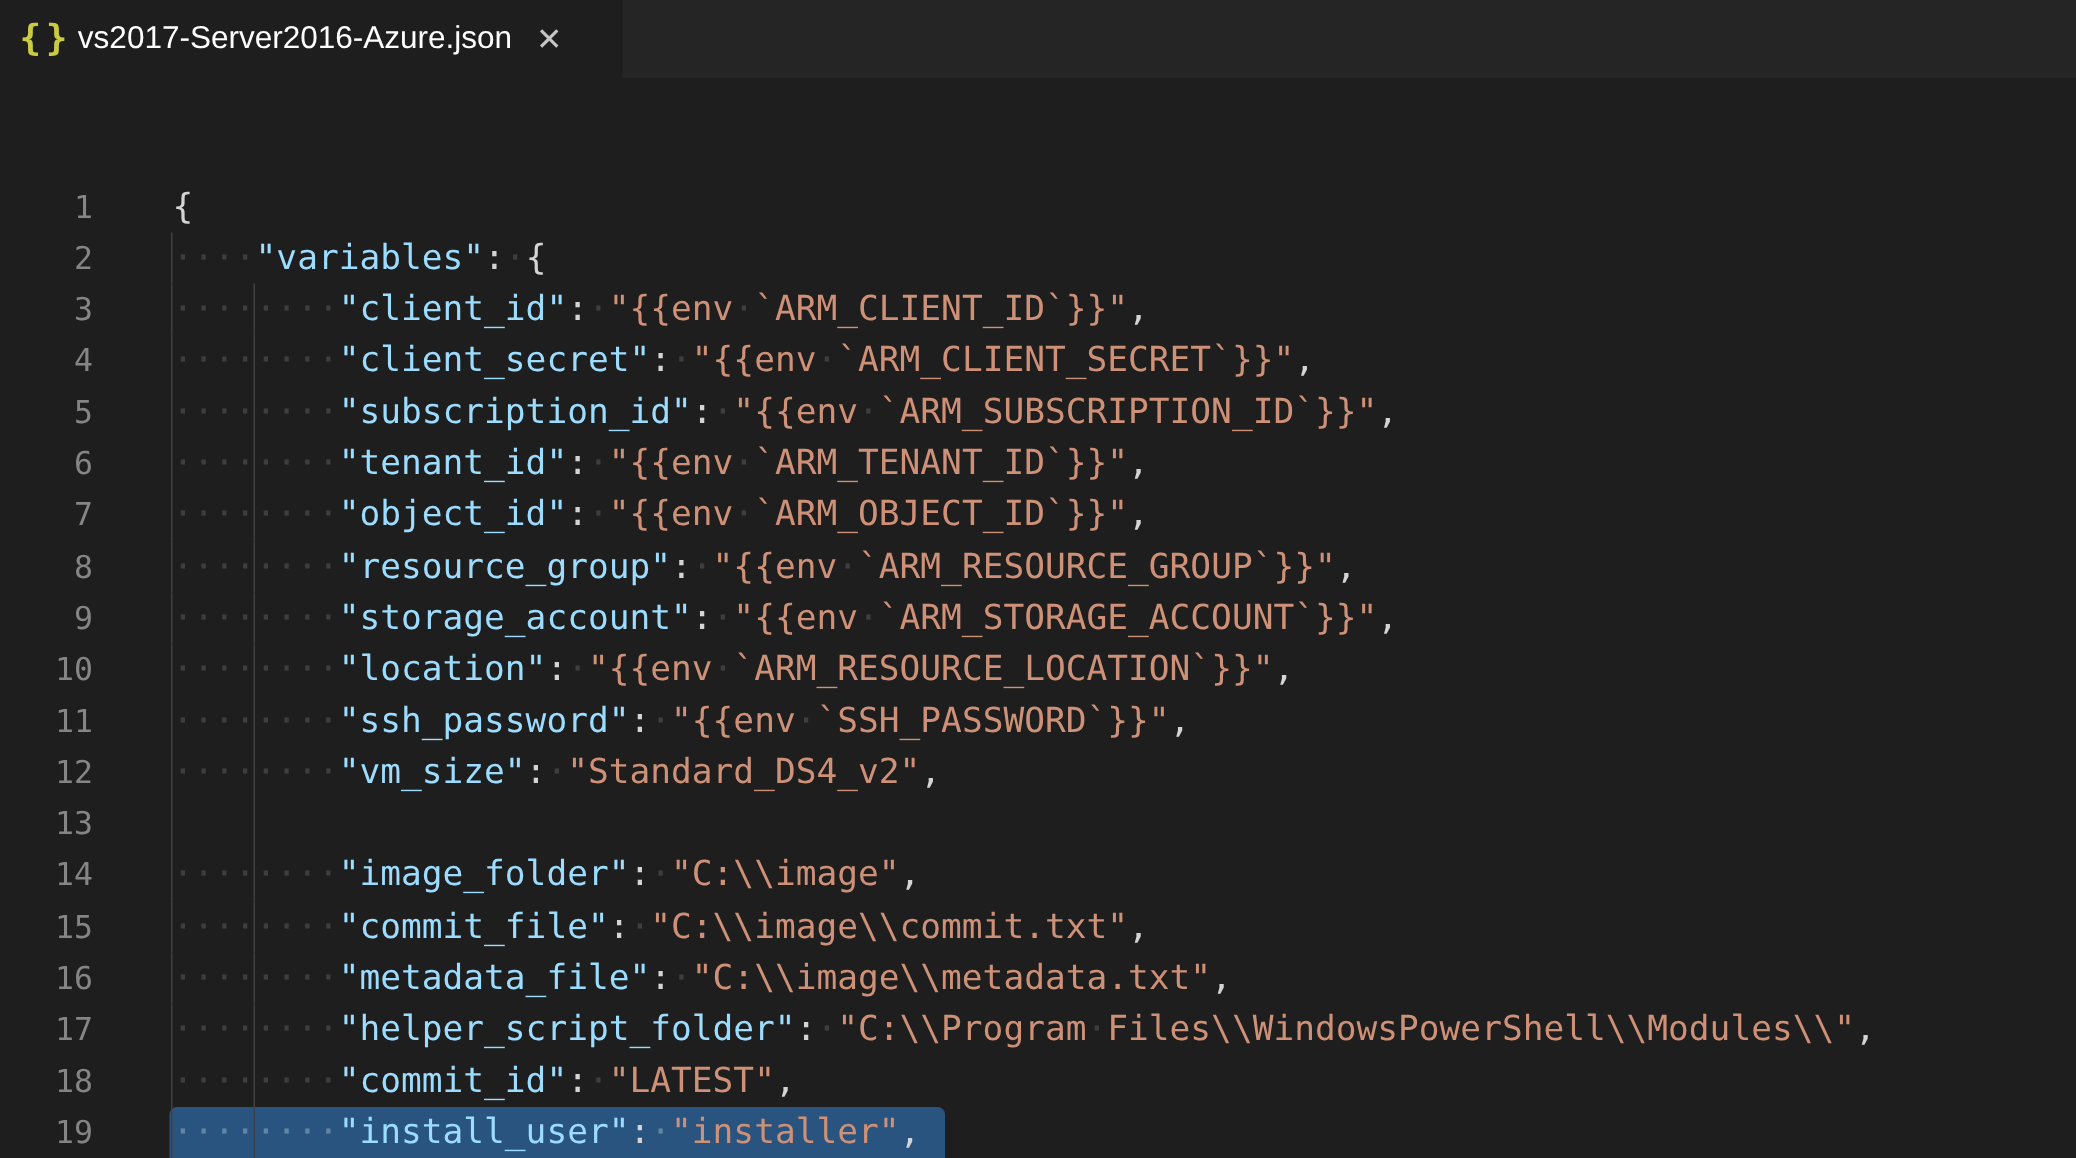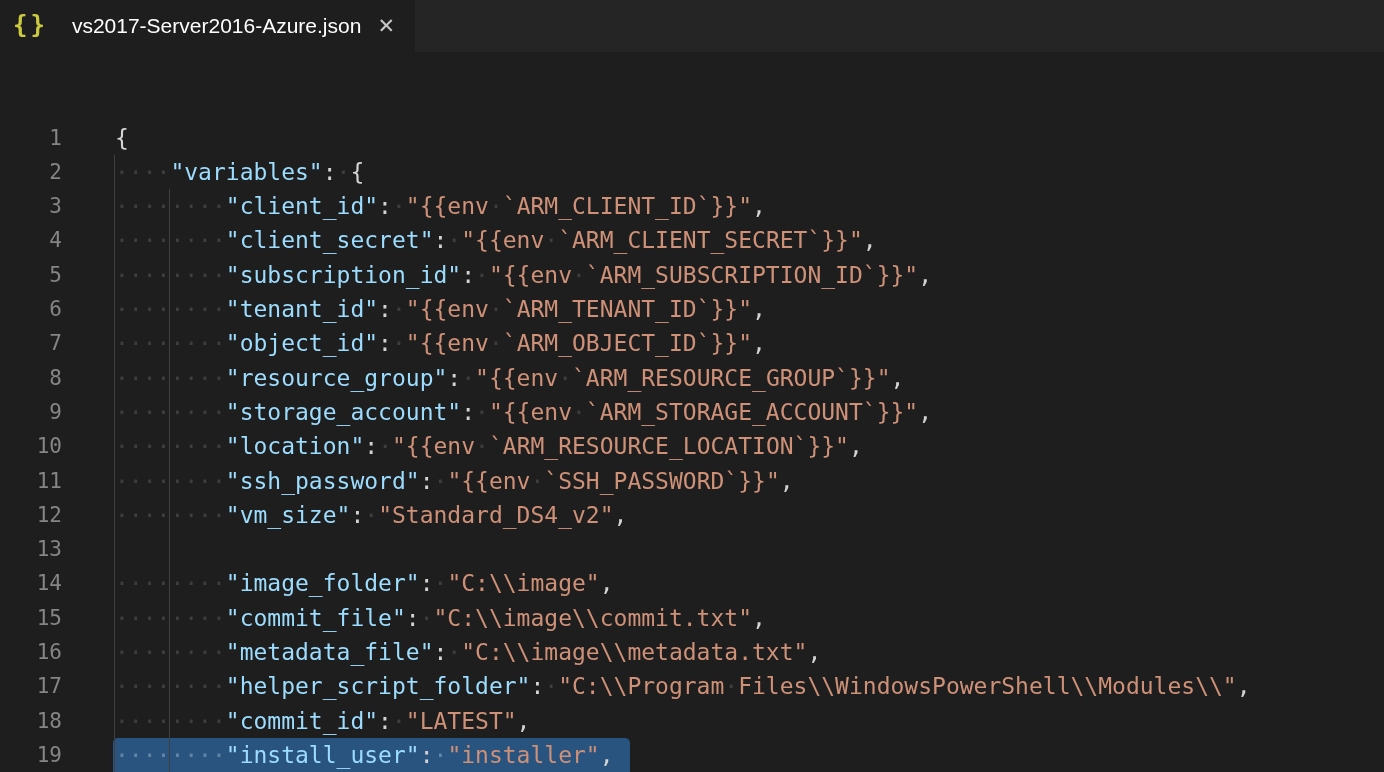--- a/index.html
+++ b/index.html
@@ -16,21 +16,21 @@
     width:415px;flex:none;background:#1e1e1e;
     display:flex;align-items:center;
     padding:0 14px 0 13px;box-sizing:border-box;cursor:pointer;
   }
   .tab-icon{
     color:#cbcb41;font-size:24px;font-weight:bold;letter-spacing:3px;
     font-family:"DejaVu Sans Mono",monospace;flex:none;margin-top:-2px;
   }
   .tab-title{
     color:#ffffff;font-family:"Liberation Sans",sans-serif;
-    font-size:21px;margin-left:24px;white-space:nowrap;
+    font-size:21px;margin-left:4px;white-space:nowrap;
   }
   .tab-close{
     color:#c5c5c5;font-size:21px;margin-left:16px;flex:none;
     font-family:"DejaVu Sans",sans-serif;cursor:pointer;
   }
   
   .editor{
     position:relative;
     font-size:23px;line-height:34.3px;
     white-space:pre;color:#d4d4d4;

